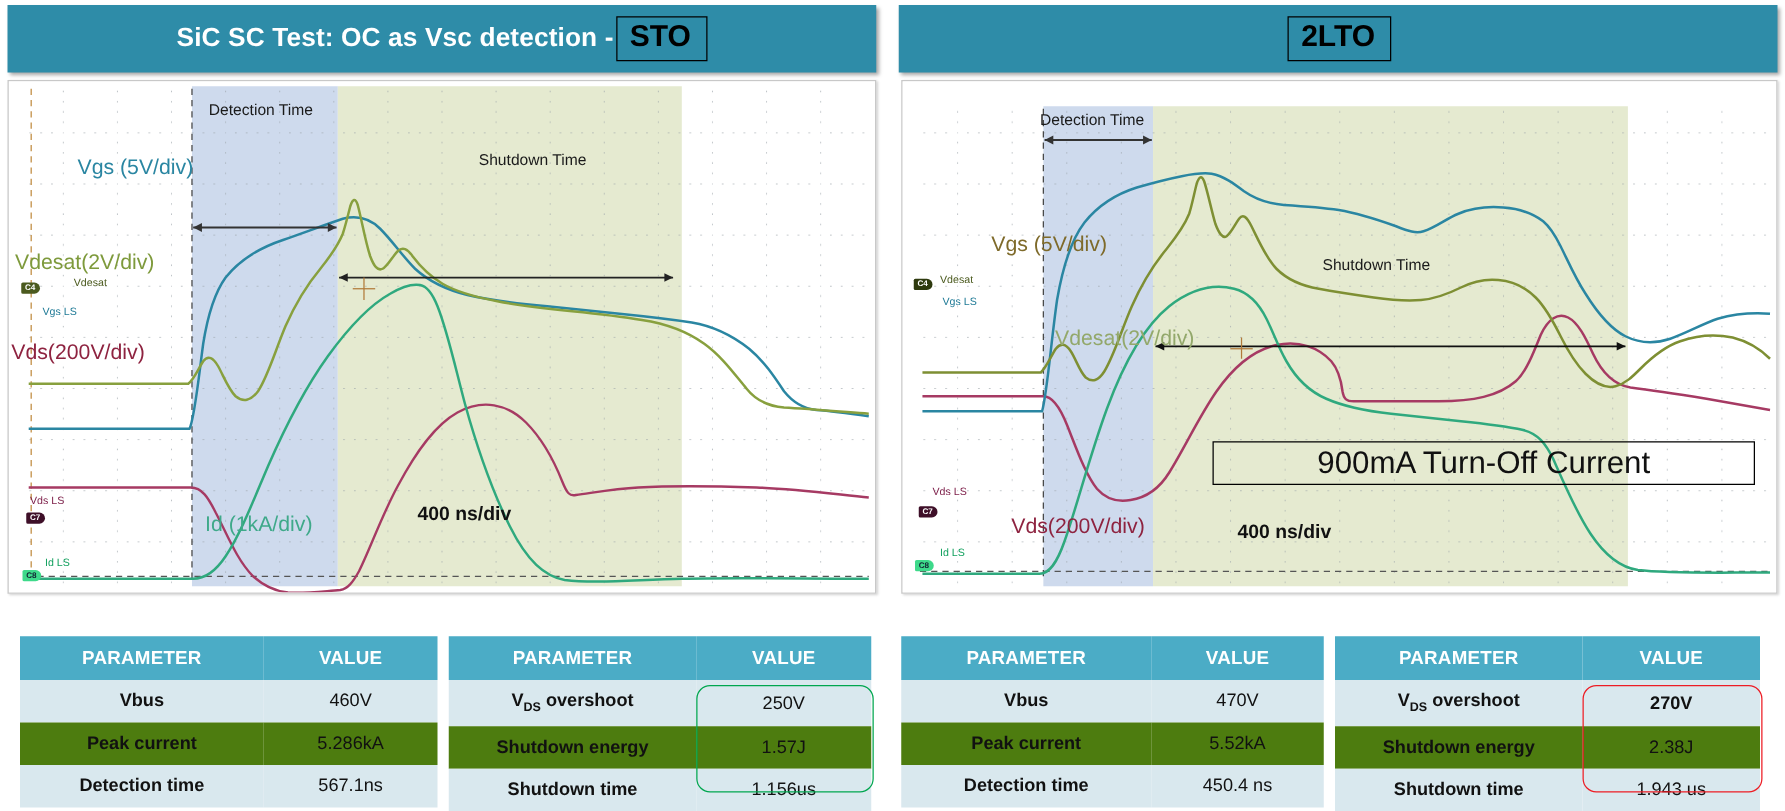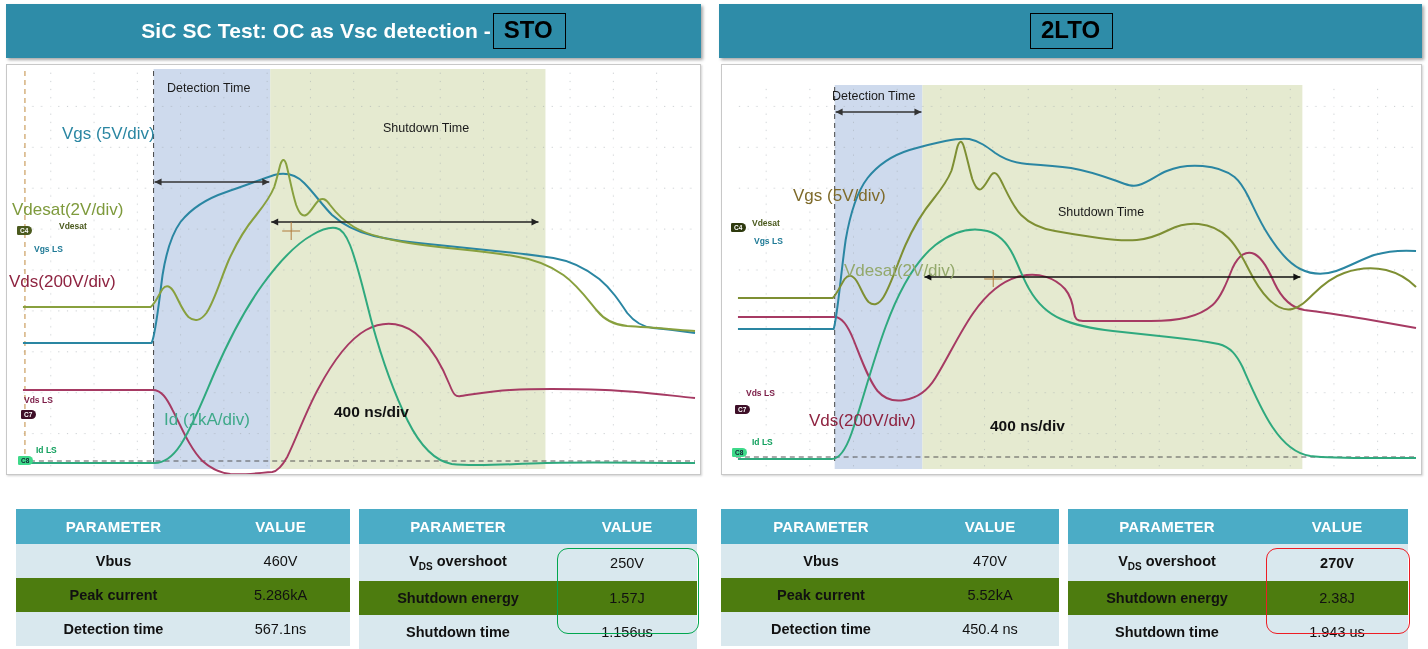--- a/index.html
+++ b/index.html
@@ -44,21 +44,21 @@
   .ring-green{border:1.8px solid #00A64F;}
   .ring-red{border:1.8px solid #ED1C24;}
 
   
   .callout{position:absolute;border:1.6px solid #000;background:transparent;
            font-size:25px;color:#111;text-align:center;line-height:1.15;
            white-space:nowrap;padding:2px 8px;}
   .nsdiv{position:absolute;font-size:15.5px;font-weight:bold;color:#111;}
   .wf-label{position:absolute;font-size:17px;white-space:nowrap;}
   .ann{position:absolute;font-size:12.5px;color:#1a1a1a;white-space:nowrap;}
-  .chlabel{position:absolute;font-size:8.5px;font-weight:bold;white-space:nowrap;text-align:center;}
+  .chlabel{position:absolute;font-size:8.5px;font-weight:normal;white-space:nowrap;text-align:center;}
   .chtag{position:absolute;font-size:6.5px;font-weight:bold;color:#fff;
          padding:1px 4px 1px 3px;border-radius:2px 7px 7px 2px;line-height:1.1;}
 </style>
 </head>
 <body>
 
 <div class="page">
 
   <div class="panel panel-left">
 
@@ -317,20 +317,21 @@
       <div class="wf-label" style="left:87px;top:346px;color:#8E2340;">Vds(200V/div)</div>
 
       <div class="chlabel" style="left:30px;top:153px;color:#4B5A1E;">Vdesat</div>
       <div class="chtag" style="left:9px;top:158px;background:#2E3A0E;">C4</div>
       <div class="chlabel" style="left:32px;top:171px;color:#1F7A96;">Vgs LS</div>
       <div class="chlabel" style="left:24px;top:323px;color:#7B1B46;">Vds LS</div>
       <div class="chtag" style="left:13px;top:340px;background:#3E0F28;">C7</div>
       <div class="chlabel" style="left:30px;top:372px;color:#12A05E;">Id LS</div>
       <div class="chtag" style="left:10px;top:383px;background:#3ED98A;color:#123;">C8</div>
 
+      <div class="callout" style="left:248px;top:288px;width:416px;">900mA Turn-Off Current</div>
       <div class="nsdiv" style="left:268px;top:352px;">400 ns/div</div>
     </div>
 
     <div class="tables">
       <div class="tbl-wrap" style="margin-left:8px;">
         <table class="param" style="width:338px;">
           <thead>
             <tr>
               <th style="width:200px;">PARAMETER</th>
               <th style="width:138px;">VALUE</th>

